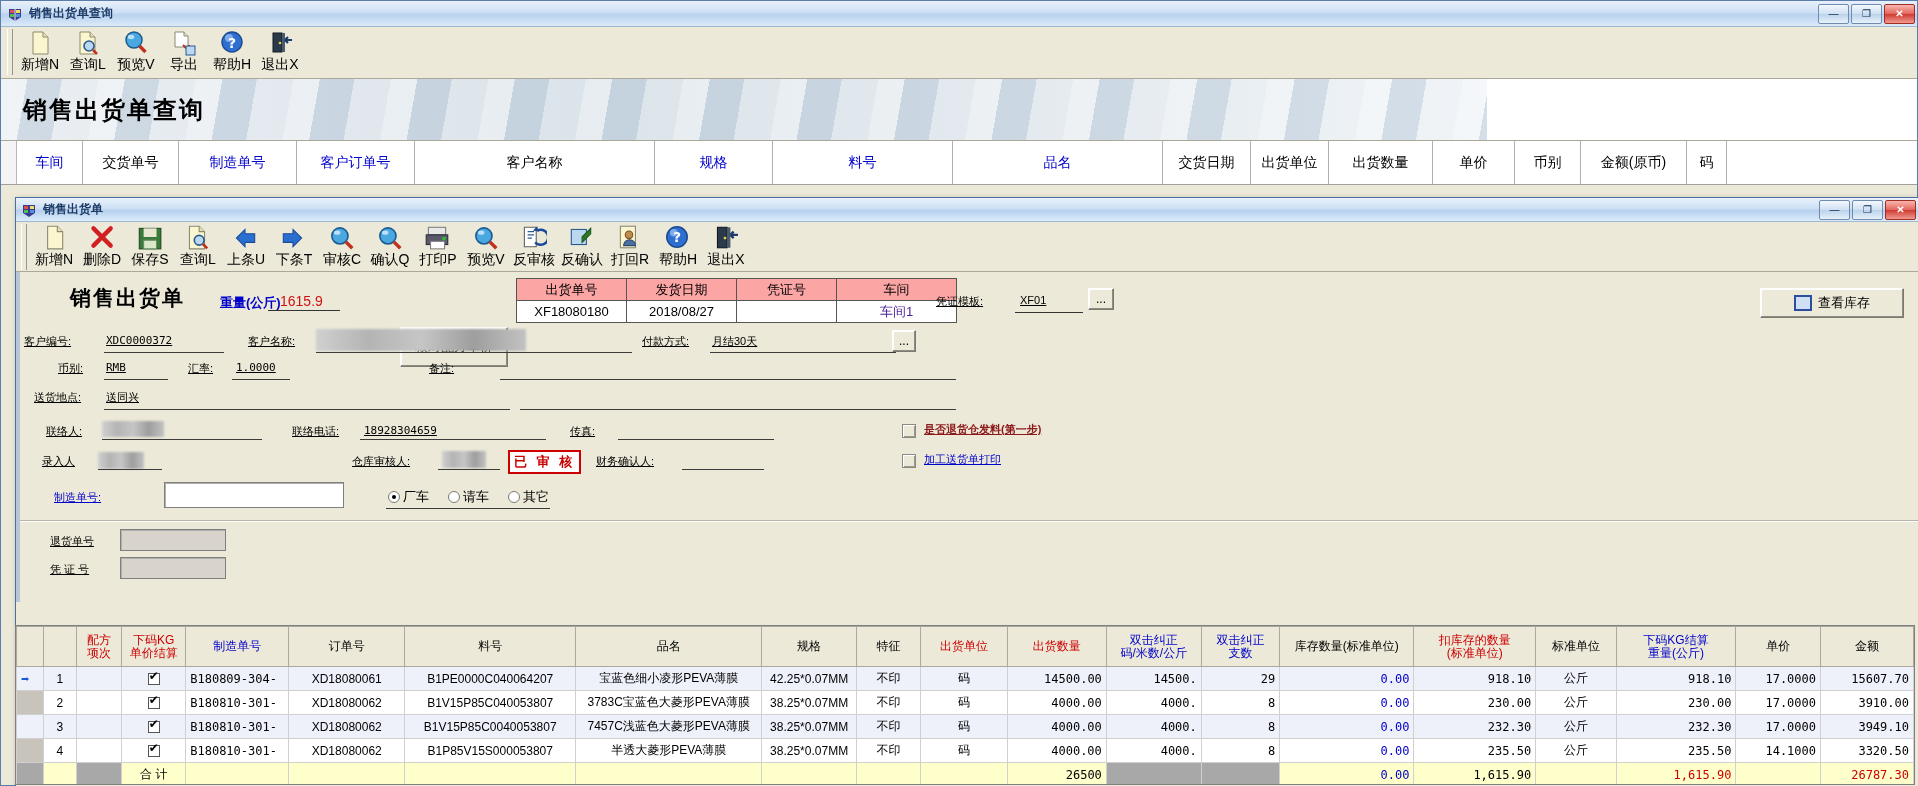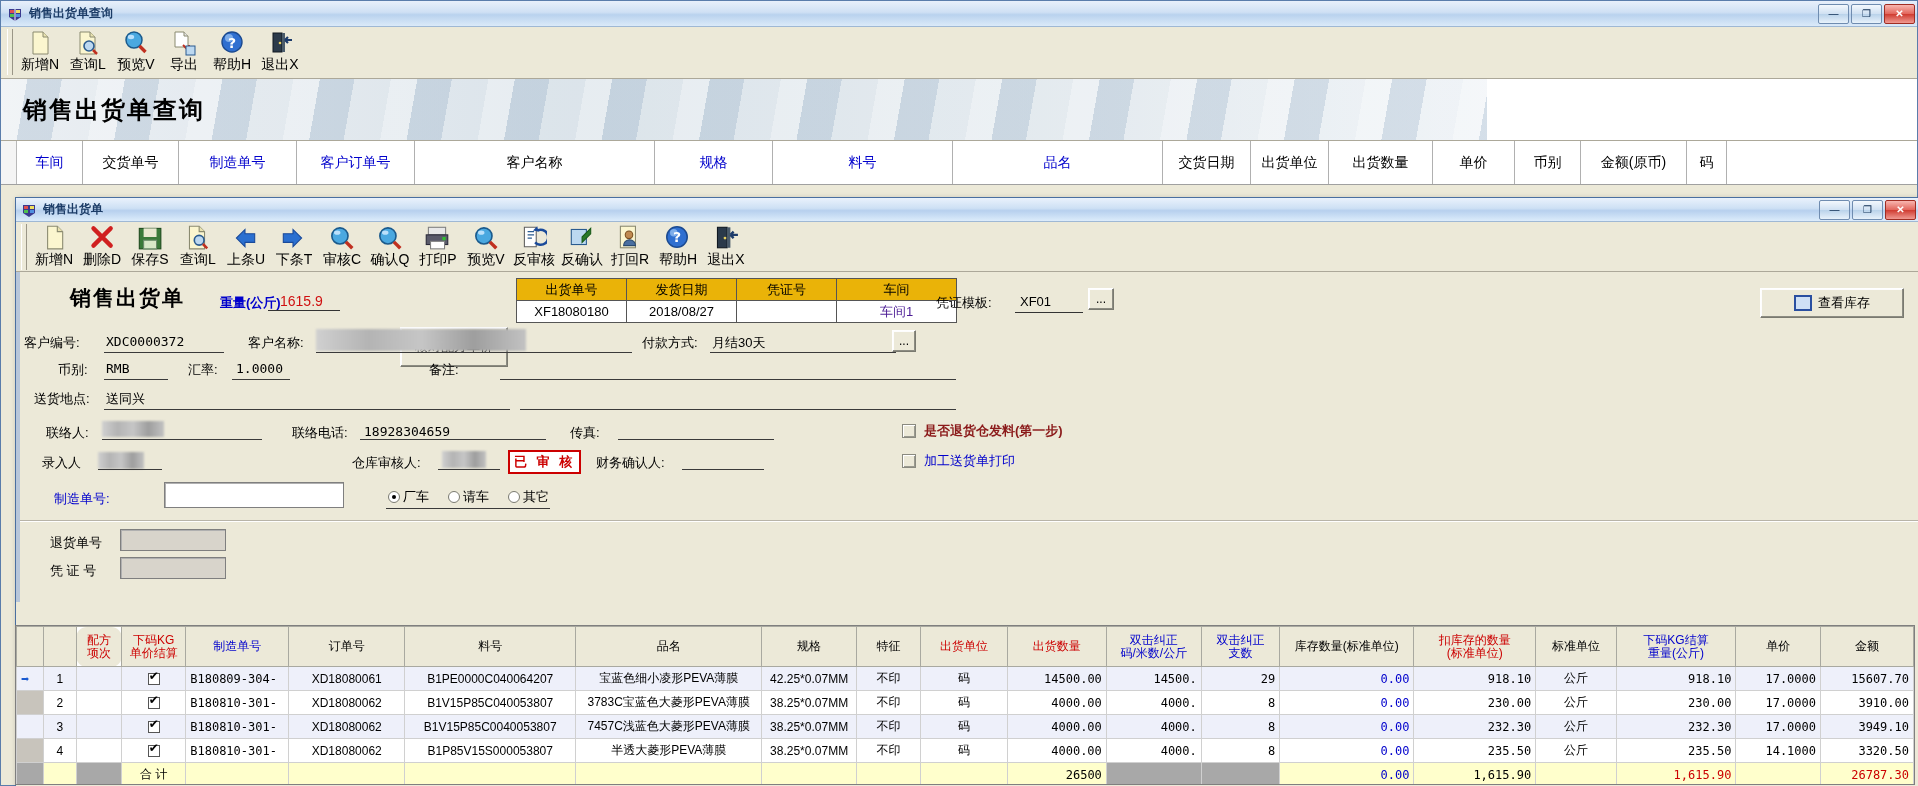--- a/index.html
+++ b/index.html
@@ -137,35 +137,35 @@
     display: flex; align-items: center; justify-content: center;
     cursor: default;
   }
   .check-btn { position: absolute; left: 380px; top: 14px; width: 108px; height: 40px; margin-top: 41px; }
   
   .doc-table { position: absolute; left: 496px; top: 6px; border-collapse: collapse; }
   .doc-table th, .doc-table td {
     border: 1px solid #555; font-size: 13px; text-align: center; height: 22px; padding: 0 8px;
     font-weight: normal;
   }
-  .doc-table th { background: #eab308; }
+  .doc-table th { background: #fca5a5; }
   .doc-table td { background: #fff; }
   .doc-table td.blue { color: #4c1d95; }
   .tpl-lab { position: absolute; left: 916px; top: 22px; font-size: 13px; }
   .tpl-val { position: absolute; left: 1000px; top: 22px; font-size: 13px; }
   .tpl-line { position:absolute; left:995px; top:40px; width:68px; border-bottom:1px solid #333; }
   .tpl-dots { position: absolute; left: 1068px; top: 16px; width: 26px; height: 22px; font-size: 12px; }
   .stock-btn {
     position: absolute; right: 14px; top: 16px; width: 144px; height: 30px;
     display: flex; align-items: center; gap: 6px; justify-content: center;
   }
   .stock-btn .sico { width: 18px; height: 16px; border: 2px solid #2a4fa0; background: #cfe0f5; }
   .stock-btn .slab { font-size: 13px; color: #000; }
 
-  .fld { position: absolute; font-size: 13px; color: #000; white-space: nowrap; }
+  .fld { position: absolute; font-size: 11px; color: #000; white-space: nowrap; text-decoration: underline; }
   .fld-blue { color: #0000cc; }
   .uline { position: absolute; border-bottom: 1px solid #3a3a3a; }
   .redacted { position: absolute; background: linear-gradient(to right,#d0d0d0,#b4b4b4,#c6c6c6,#9e9e9e,#c2c2c2); }
   .redacted.soft { filter: blur(1px); }
   .txtbox {
     position: absolute; background: #fff; border: 1px solid #7f7f7f;
     box-shadow: inset 1px 1px 0 #b0b0b0;
   }
   .txtbox.gray { background: #d8d4cb; }
   .chk {
@@ -604,21 +604,21 @@
   <div class="dgrid">
     <table class="dg" id="dg">
       <thead>
           <tr id="dg-head">
             <th class="black" style="width: 26px;">
               <div></div>
             </th>
             <th class="black" style="width: 32px;">
               <div></div>
             </th>
-            <th class="" style="width: 44px; border-radius: 11px;">
+            <th class="" style="width: 44px;">
               <div>配方</div>
               <div>项次</div>
             </th>
             <th class="" style="width: 62px;">
               <div>下码KG</div>
               <div>单价结算</div>
             </th>
             <th class="blue" style="width: 100px;">
               <div>制造单号</div>
             </th>

